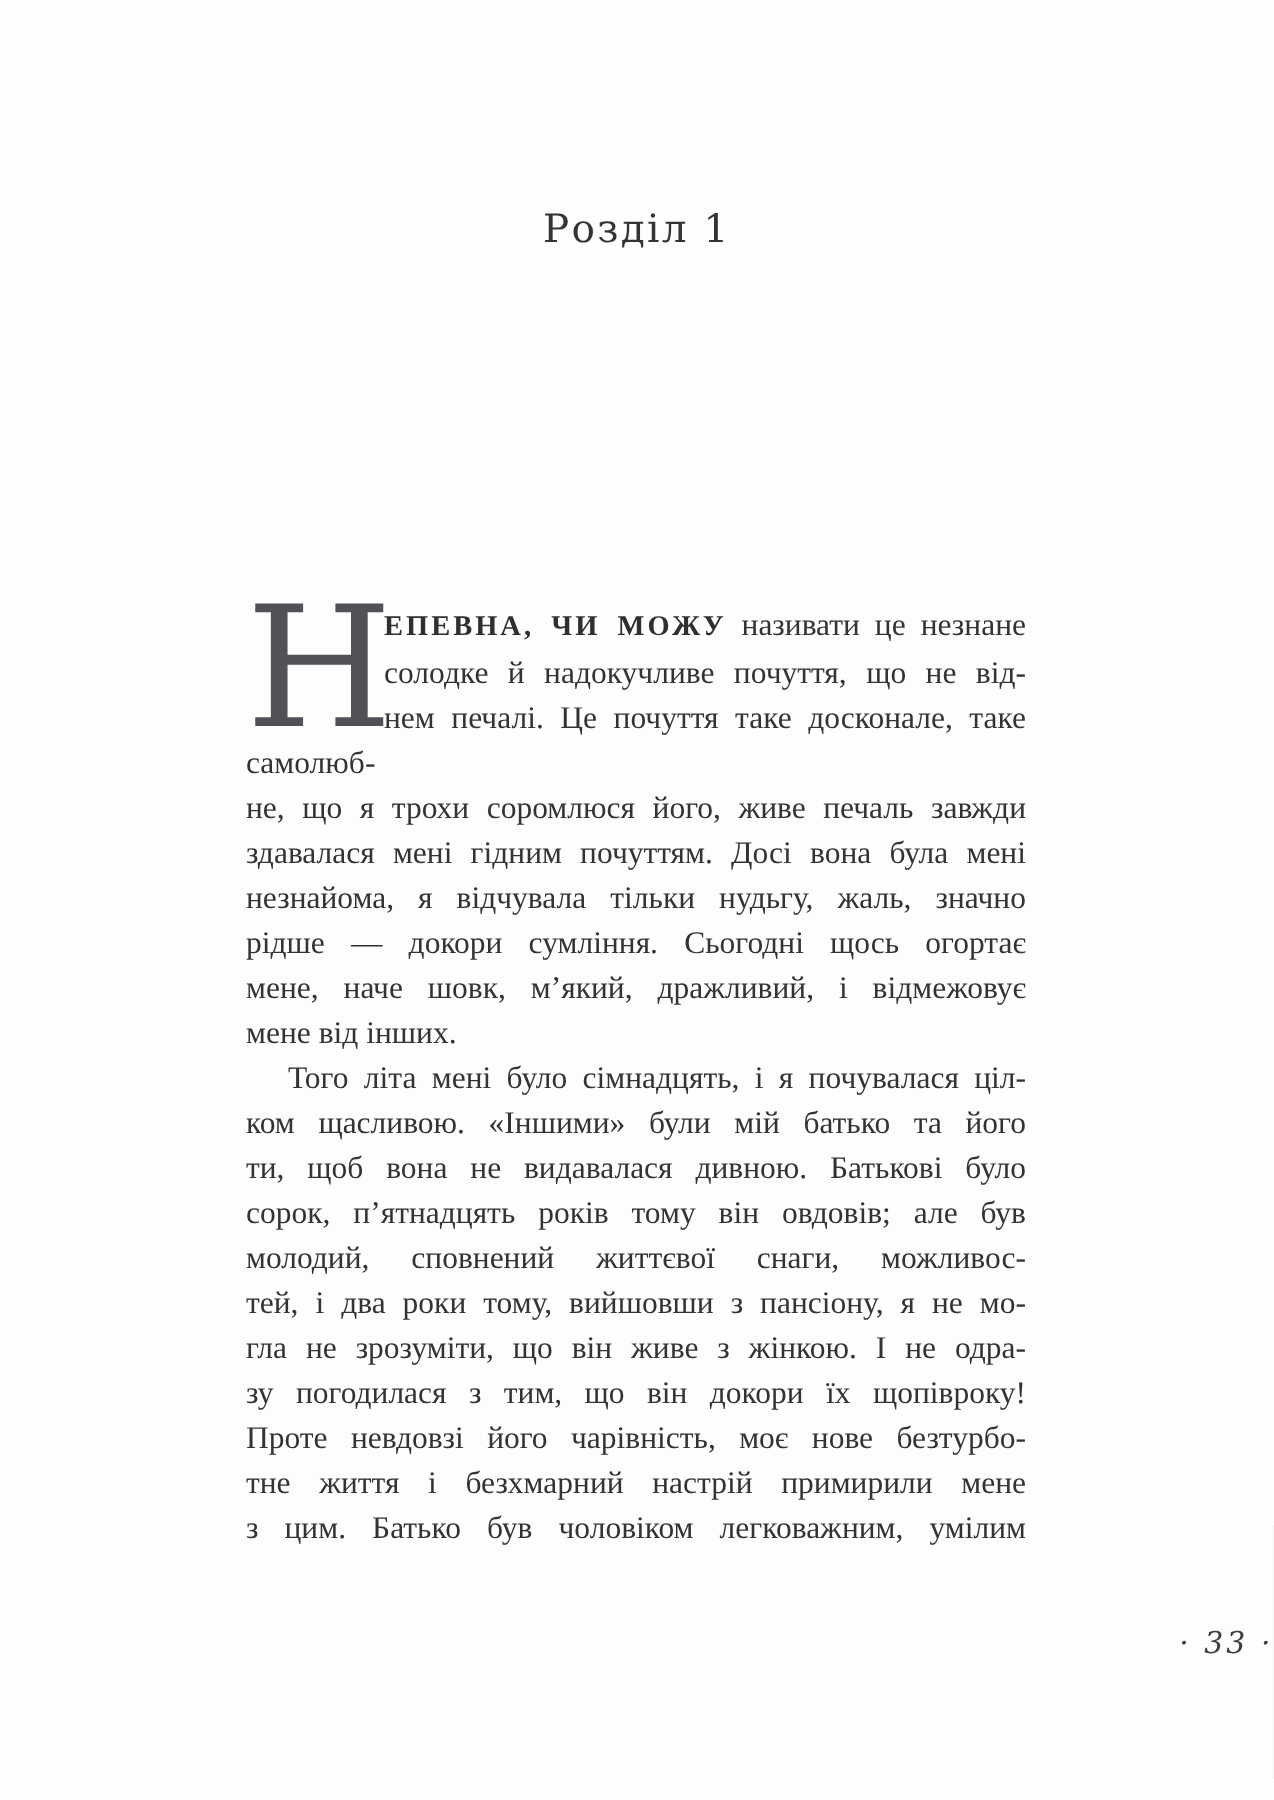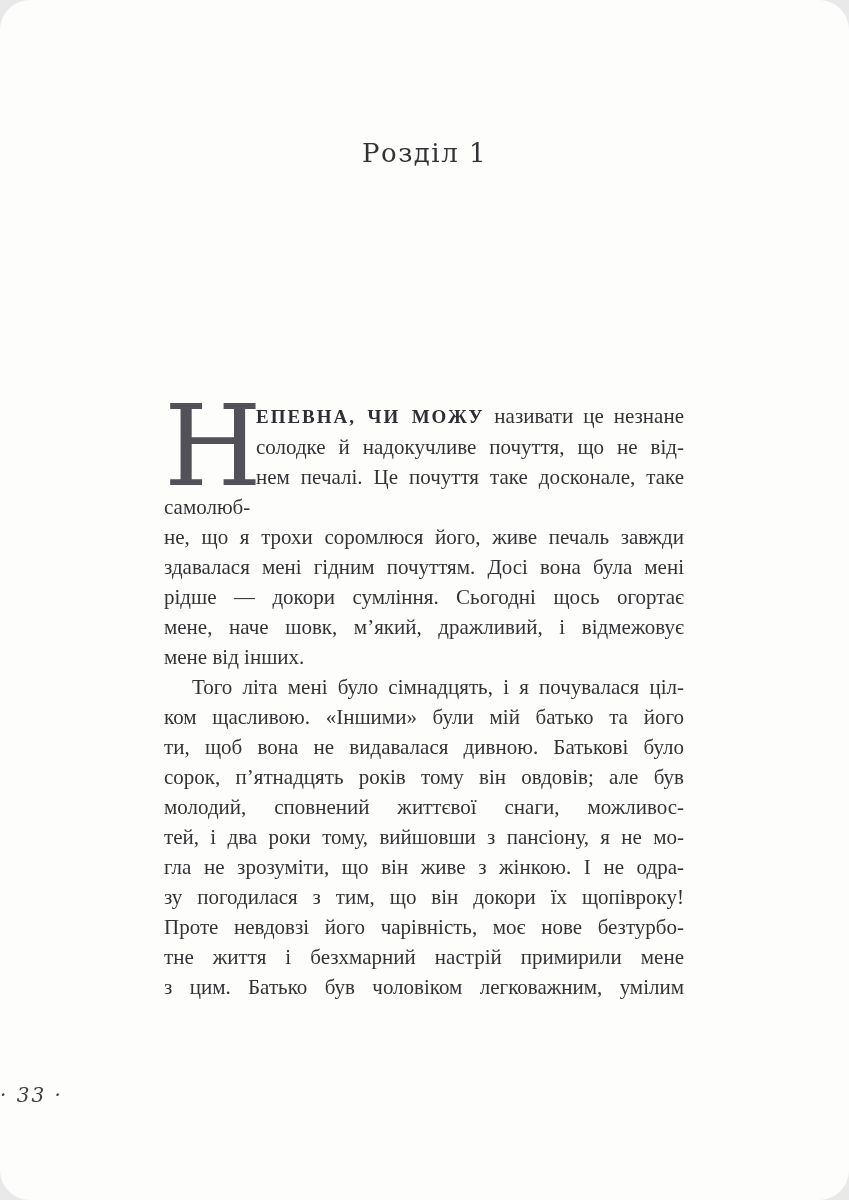--- a/index.html
+++ b/index.html
@@ -10,21 +10,20 @@
   }
   .page {
     position: relative;
     width: 849px;
     height: 1200px;
     margin: 0 auto;
     background: #fdfdfc;
     overflow: hidden;
     font-family: "Liberation Serif", serif;
     color: #333336;
-    border-radius: 30px;
   }
   .heading {
     position: absolute;
     top: 138px;
     left: 0;
     width: 100%;
     margin: 0;
     text-align: center;
     font-family: "DejaVu Serif", serif;
     font-weight: 500;
@@ -63,21 +62,21 @@
     font-weight: 700;
     font-size: 19px;
     letter-spacing: 2px;
     color: #2f2f33;
   }
   .folio {
     position: absolute;
     top: 1083px;
     left: 0;
     width: 100%;
-    text-align: left;
+    text-align: right;
     font-family: "DejaVu Serif", serif;
     font-style: italic;
     font-size: 20px;
     letter-spacing: 2px;
     color: #3d3d40;
   }
 </style>
 </head>
 <body>
 
@@ -88,20 +87,21 @@
   <div class="body-text">
 
     <section class="para">
       <span class="dropcap">Н</span>
       <div class="line"><span class="lead-caps">ЕПЕВНА, ЧИ МОЖУ</span><span> називати це незнане</span></div>
       <div>
           <div class="line">солодке й надокучливе почуття, що не від-</div>
           <div class="line">нем печалі. Це почуття таке досконале, таке самолюб-</div>
           <div class="line">не, що я трохи соромлюся його, живе печаль завжди</div>
           <div class="line">здавалася мені гідним почуттям. Досі вона була мені</div>
+          <div class="line">незнайома, я відчувала тільки нудьгу, жаль, значно</div>
           <div class="line">рідше — докори сумління. Сьогодні щось огортає</div>
           <div class="line">мене, наче шовк, м’який, дражливий, і відмежовує</div>
           <div class="line end">мене від інших.</div>
         </div>
     </section>
 
     <section class="para">
       <div>
           <div class="line indent">Того літа мені було сімнадцять, і я почувалася ціл-</div>
           <div class="line">ком щасливою. «Іншими» були мій батько та його</div>

